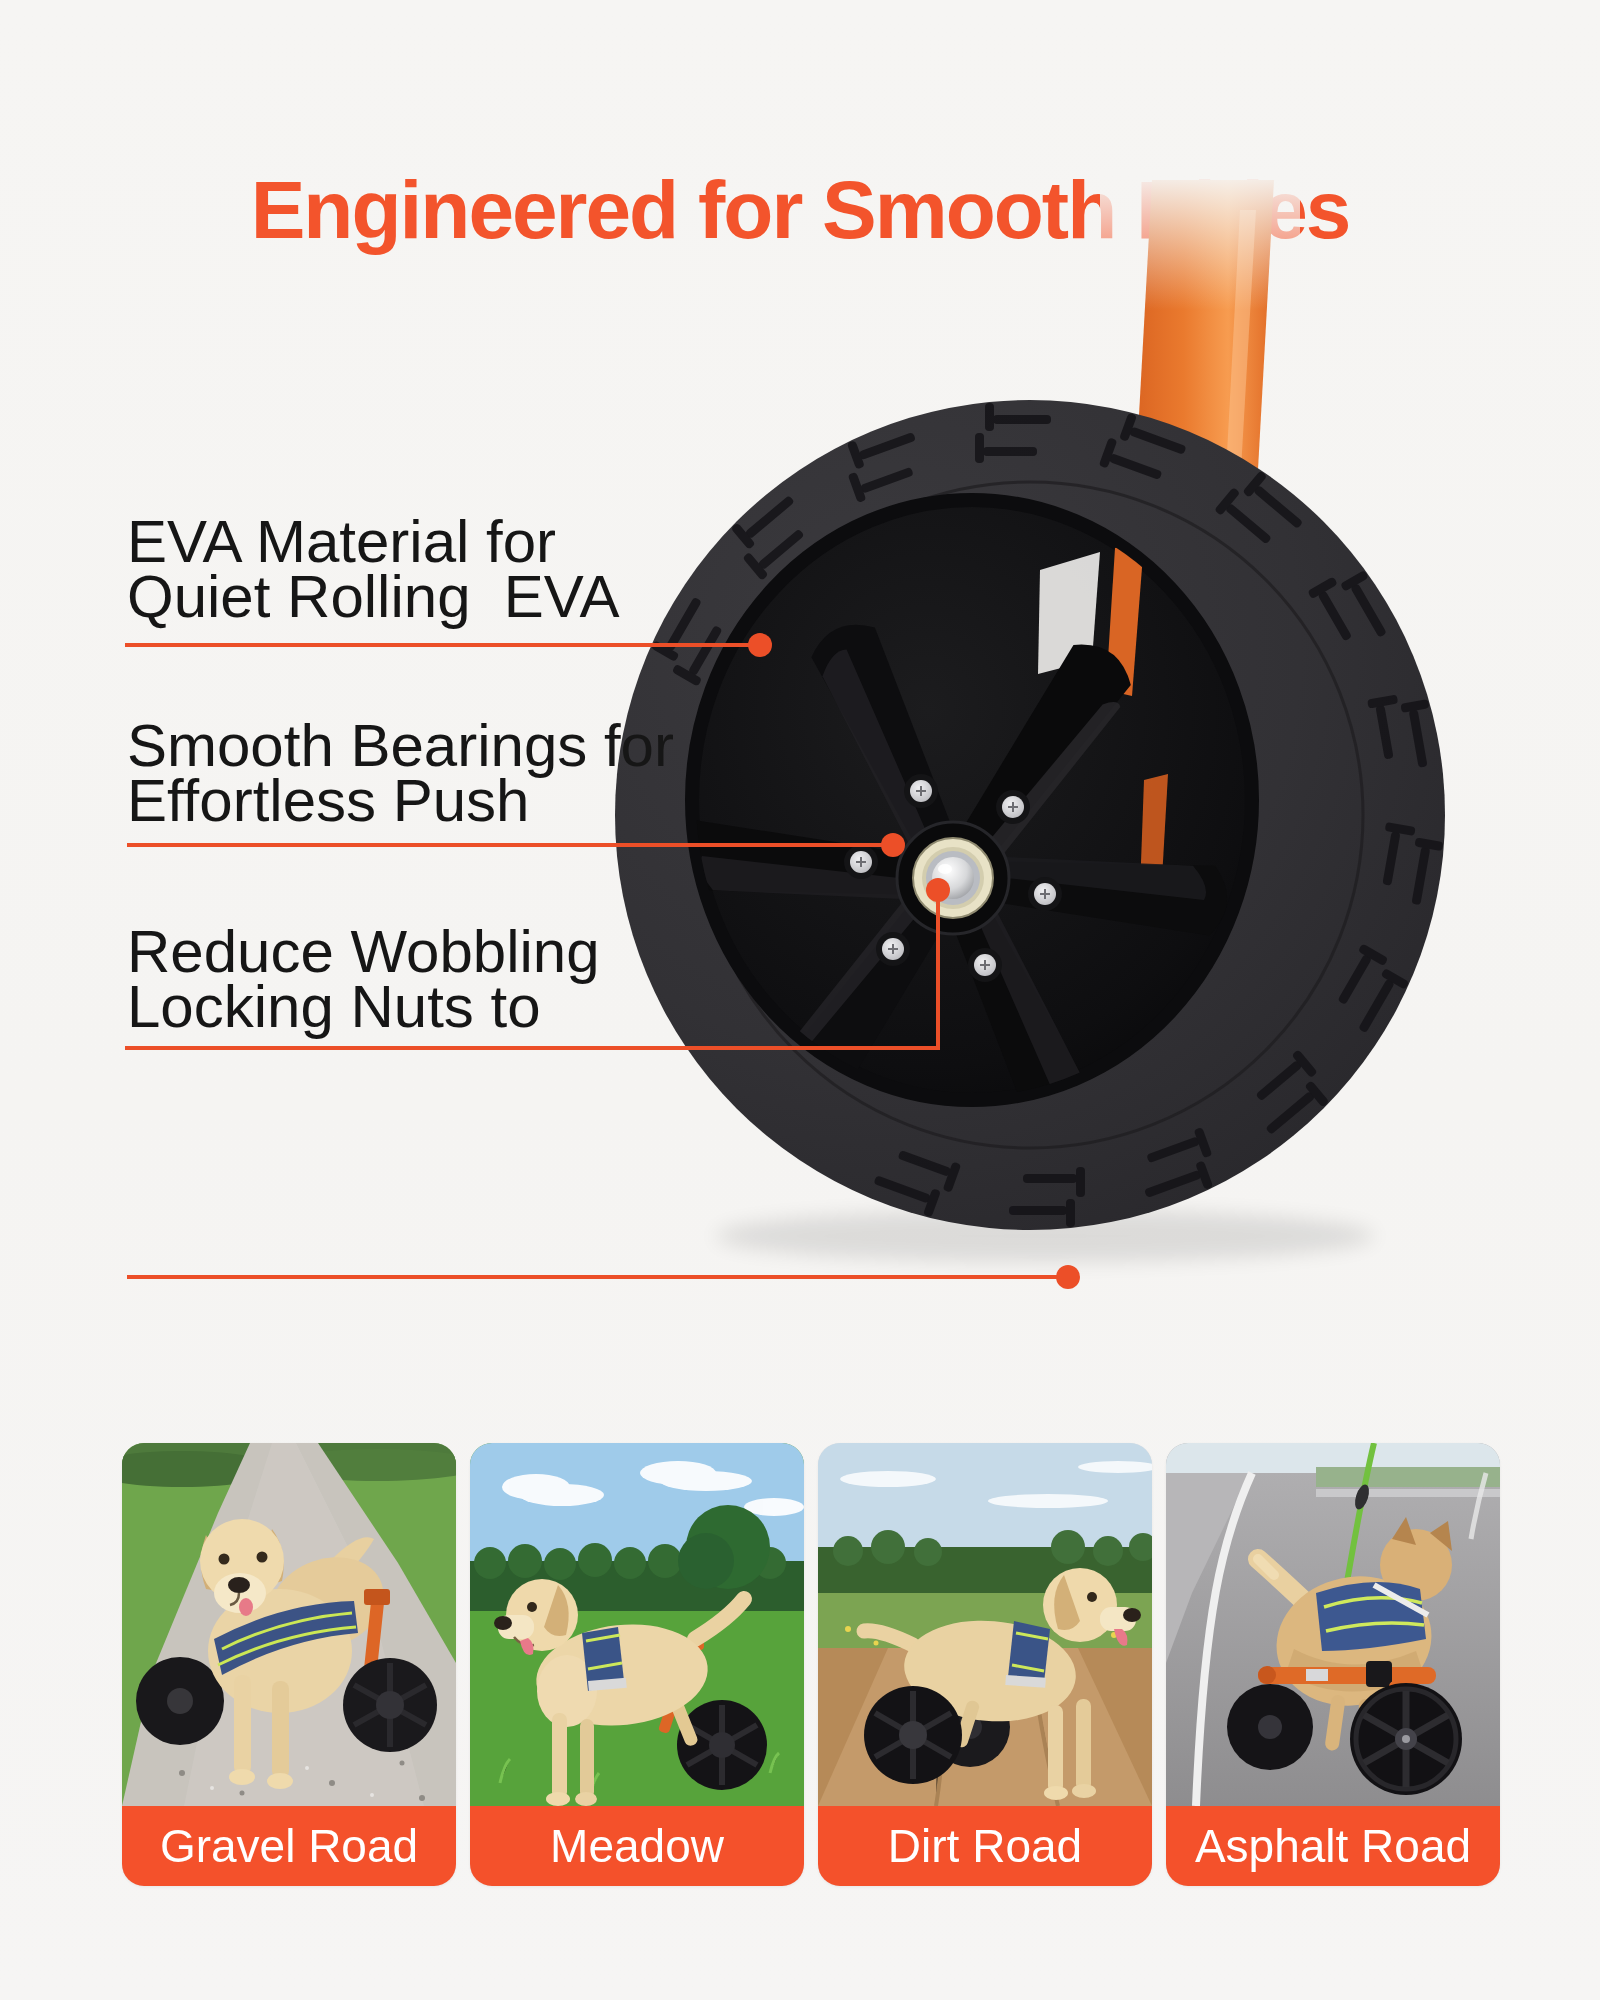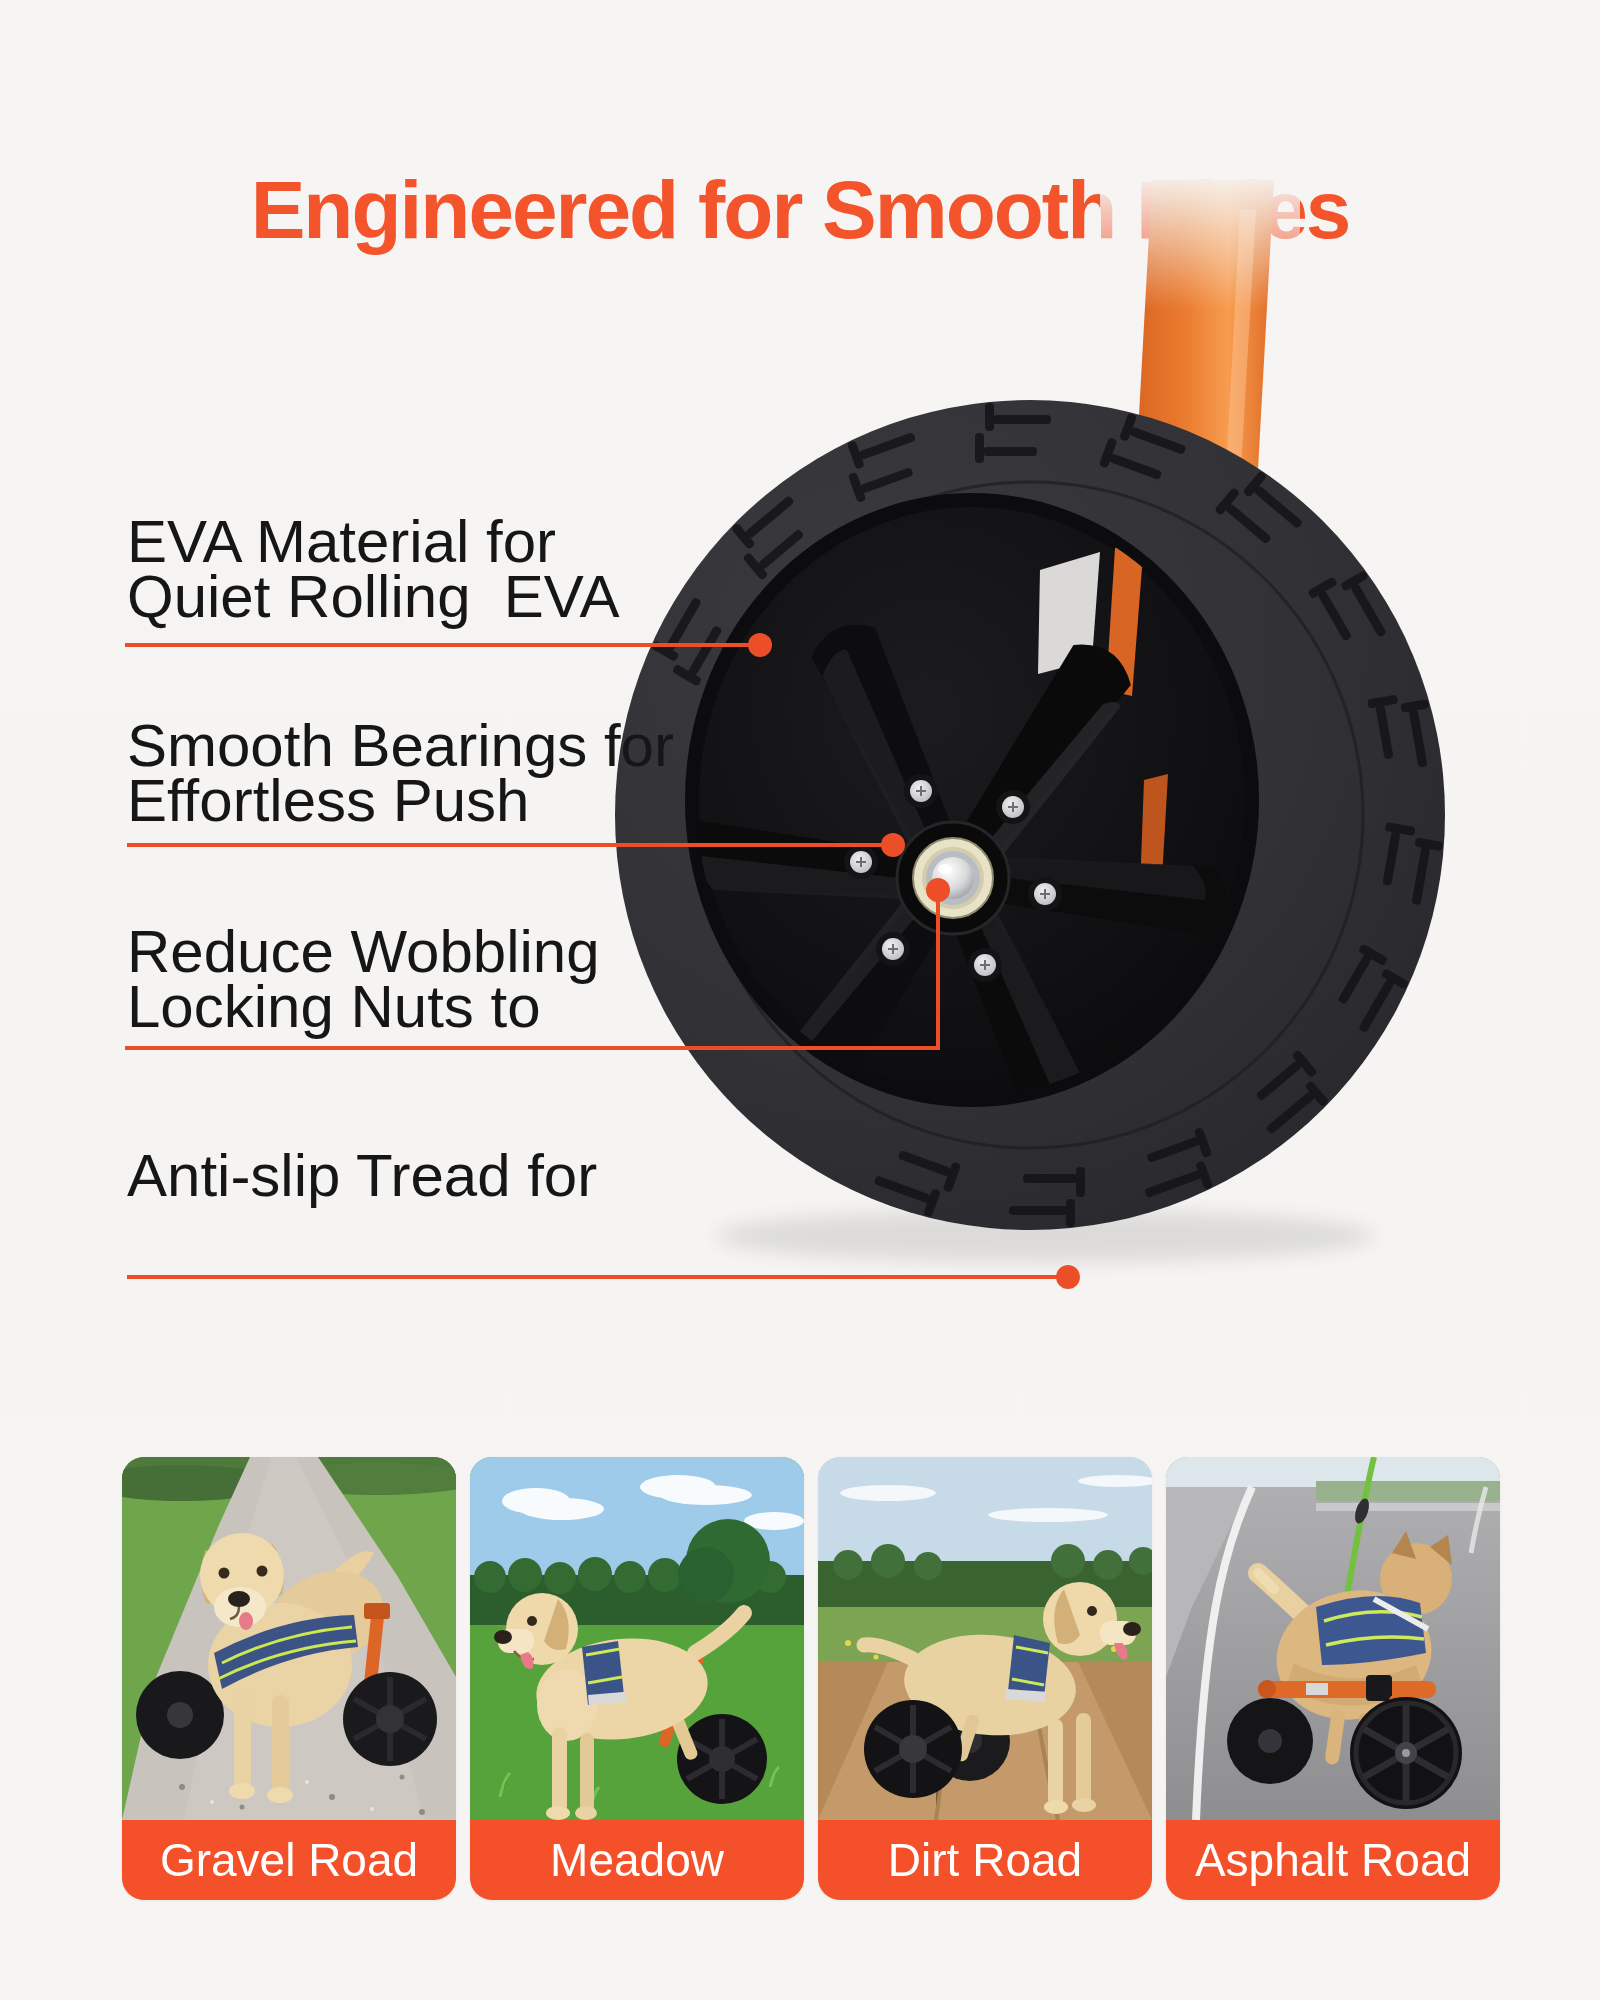--- a/index.html
+++ b/index.html
@@ -16,21 +16,21 @@
   }
   .feature{position:absolute;left:127px;font-size:60px;line-height:55px;color:#161616;}
   .feature .line{display:block;white-space:pre-wrap;}
   .callout-h{position:absolute;height:4px;background:#ec4f28;z-index:5;}
   .callout-v{position:absolute;width:4px;background:#ec4f28;z-index:5;}
   .callout-dot{position:absolute;width:24px;height:24px;border-radius:50%;background:#ec4f28;z-index:6;}
   .wheel-svg{position:absolute;left:540px;top:140px;width:980px;height:1160px;}
   .cards{position:absolute;left:0;top:1443px;width:1600px;height:443px;}
   .card{
     position:absolute;top:0;width:334px;height:443px;border-radius:22px;
-    overflow:hidden;background:#ddd;box-shadow:0 1px 3px rgba(0,0,0,0.06);margin-top:14px;
+    overflow:hidden;background:#ddd;box-shadow:0 1px 3px rgba(0,0,0,0.06);
   }
   .card .photo{display:block;width:334px;height:363px;}
   .card .label{
     position:absolute;left:0;bottom:0;width:100%;height:80px;
     background:#f4512b;color:#ffffff;font-size:46px;line-height:80px;
     text-align:center;letter-spacing:0;
   }
 </style>
 </head>
 <body>
@@ -200,21 +200,20 @@
   </div>
   <div class="feature" style="top:718px">
     <span class="line">Smooth Bearings for</span>
     <span class="line">Effortless Push</span>
   </div>
   <div class="feature" style="top:924px">
     <span class="line">Reduce Wobbling</span>
     <span class="line">Locking Nuts to</span>
   </div>
   <div class="feature" style="top:1148px">
-    <span class="line">Anti-slip Tread for</span>
   </div>
 
   <div class="callout-h" style="left:125px;top:643px;width:635px"></div>
   <div class="callout-dot" style="left:748px;top:633px"></div>
 
   <div class="callout-h" style="left:127px;top:843px;width:766px"></div>
   <div class="callout-dot" style="left:881px;top:833px"></div>
 
   <div class="callout-h" style="left:125px;top:1046px;width:815px"></div>
   <div class="callout-v" style="left:936px;top:890px;height:160px"></div>

